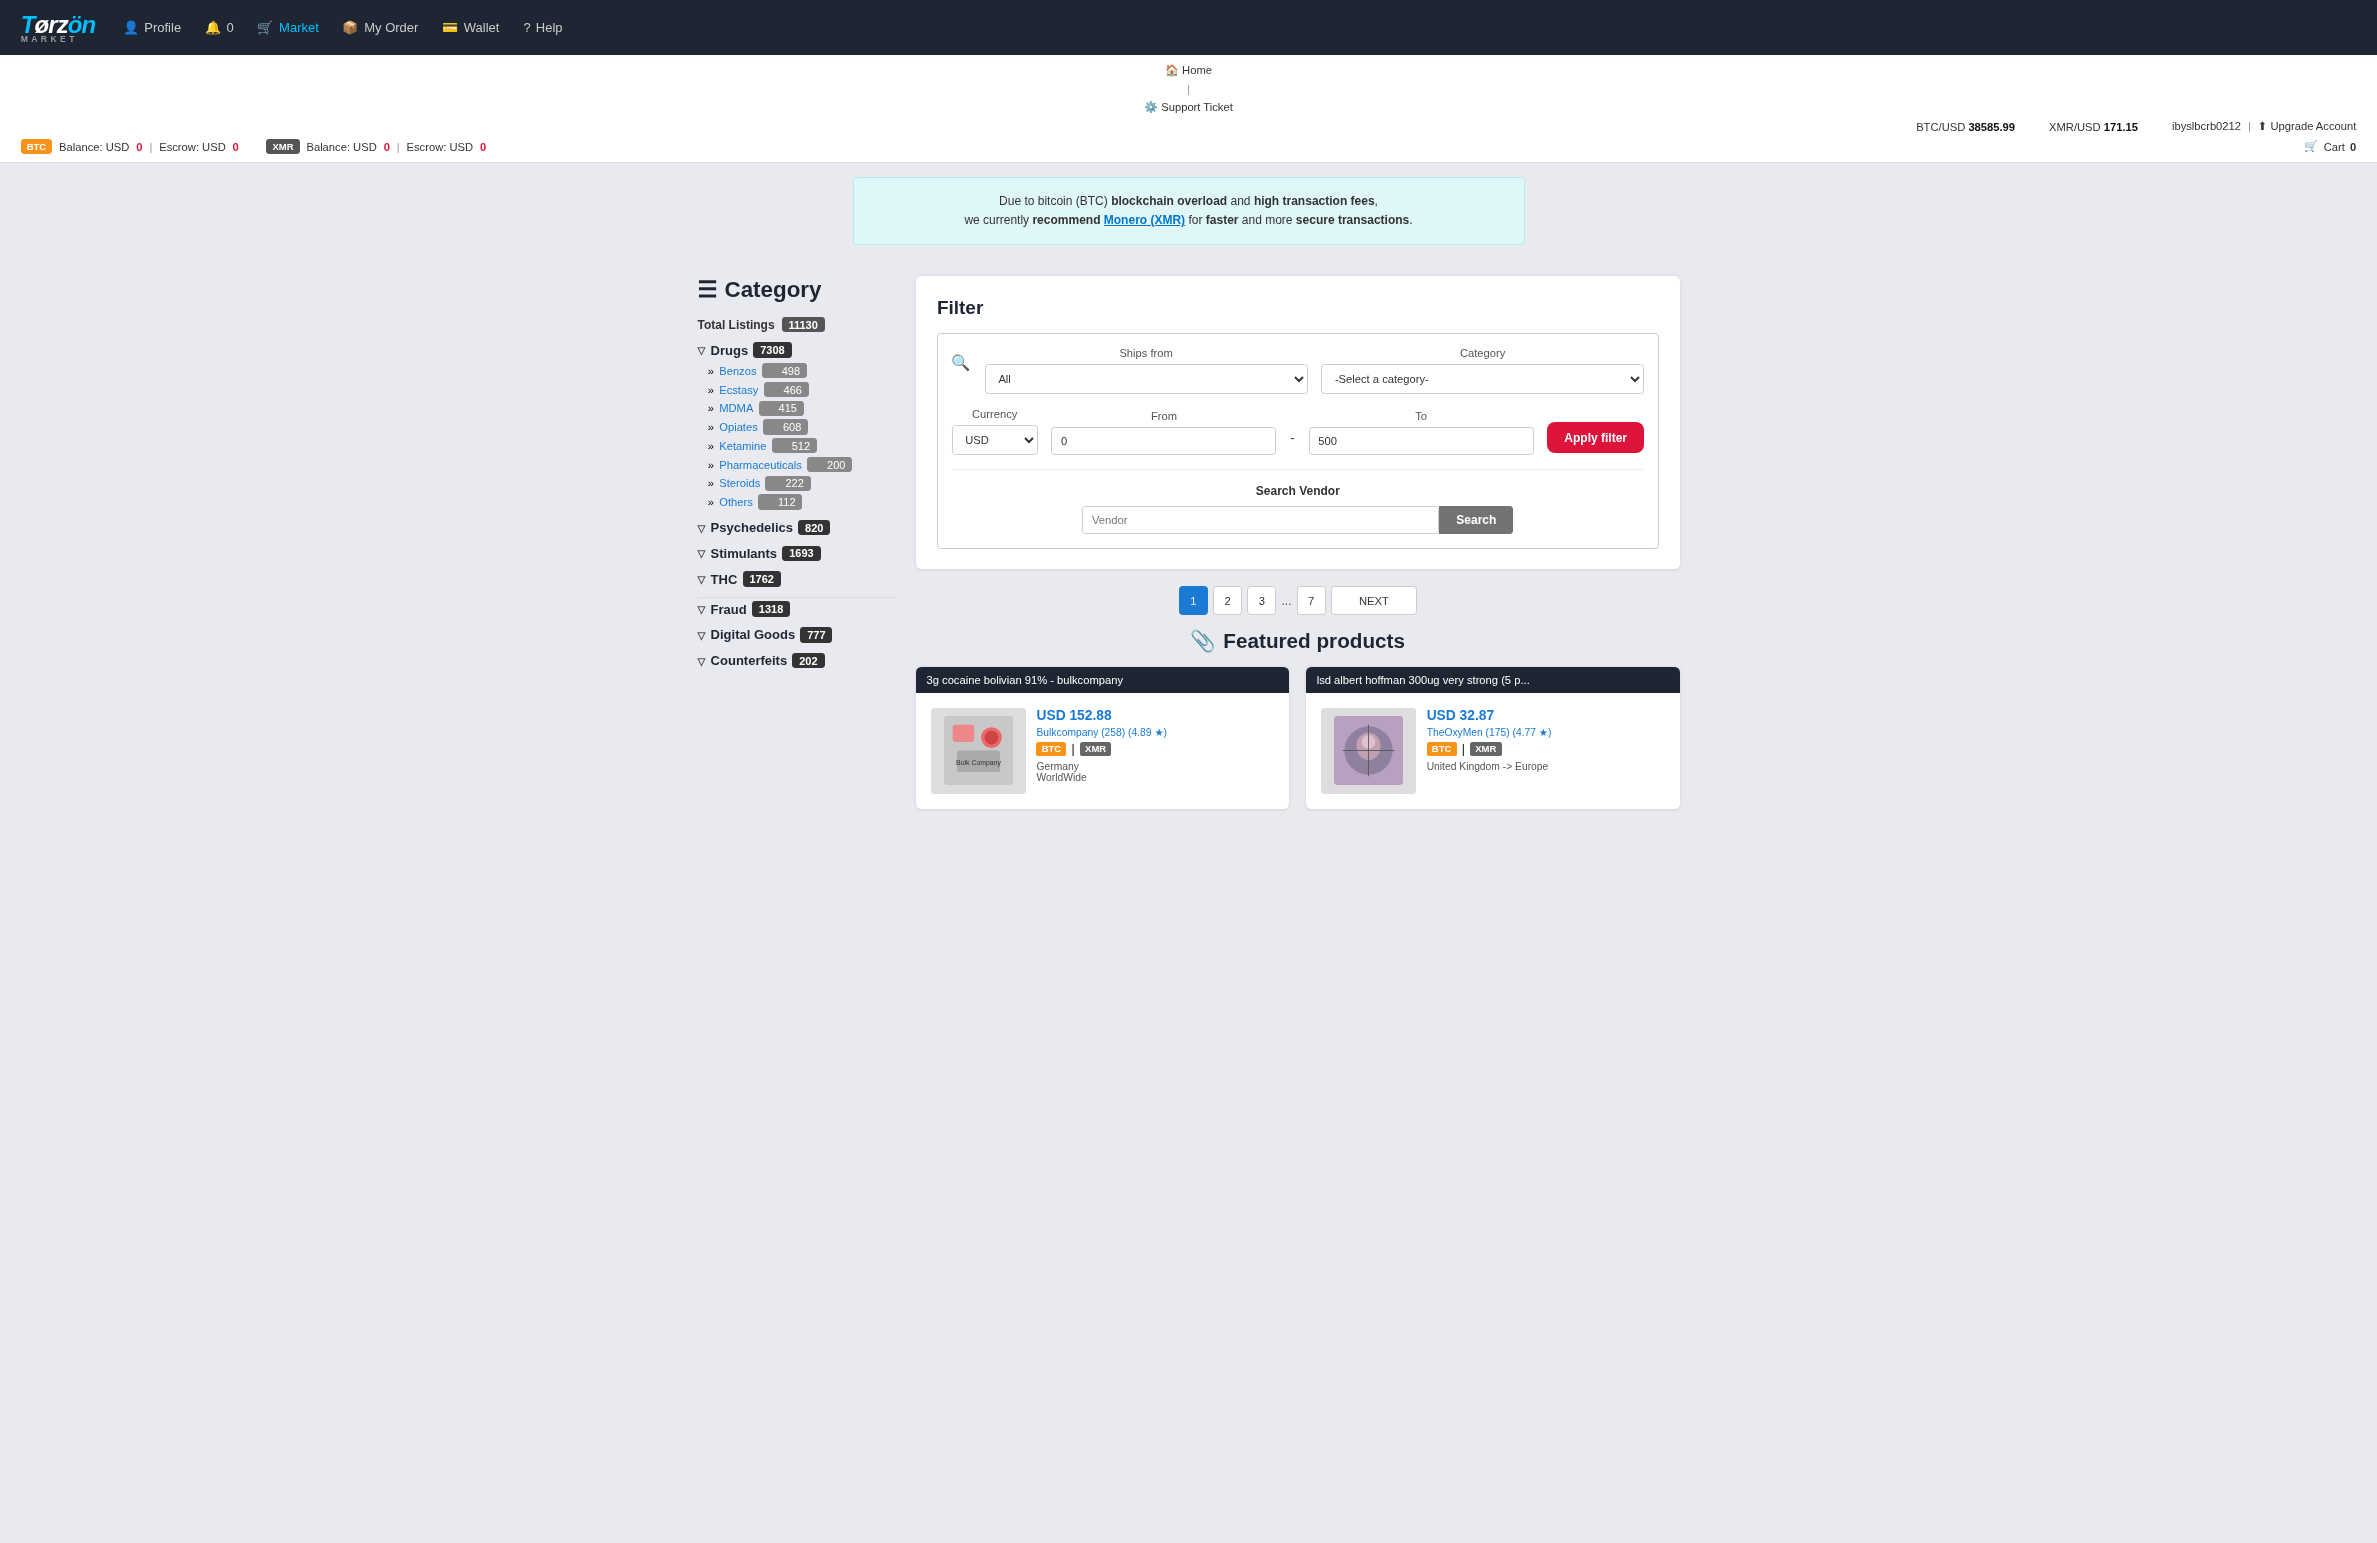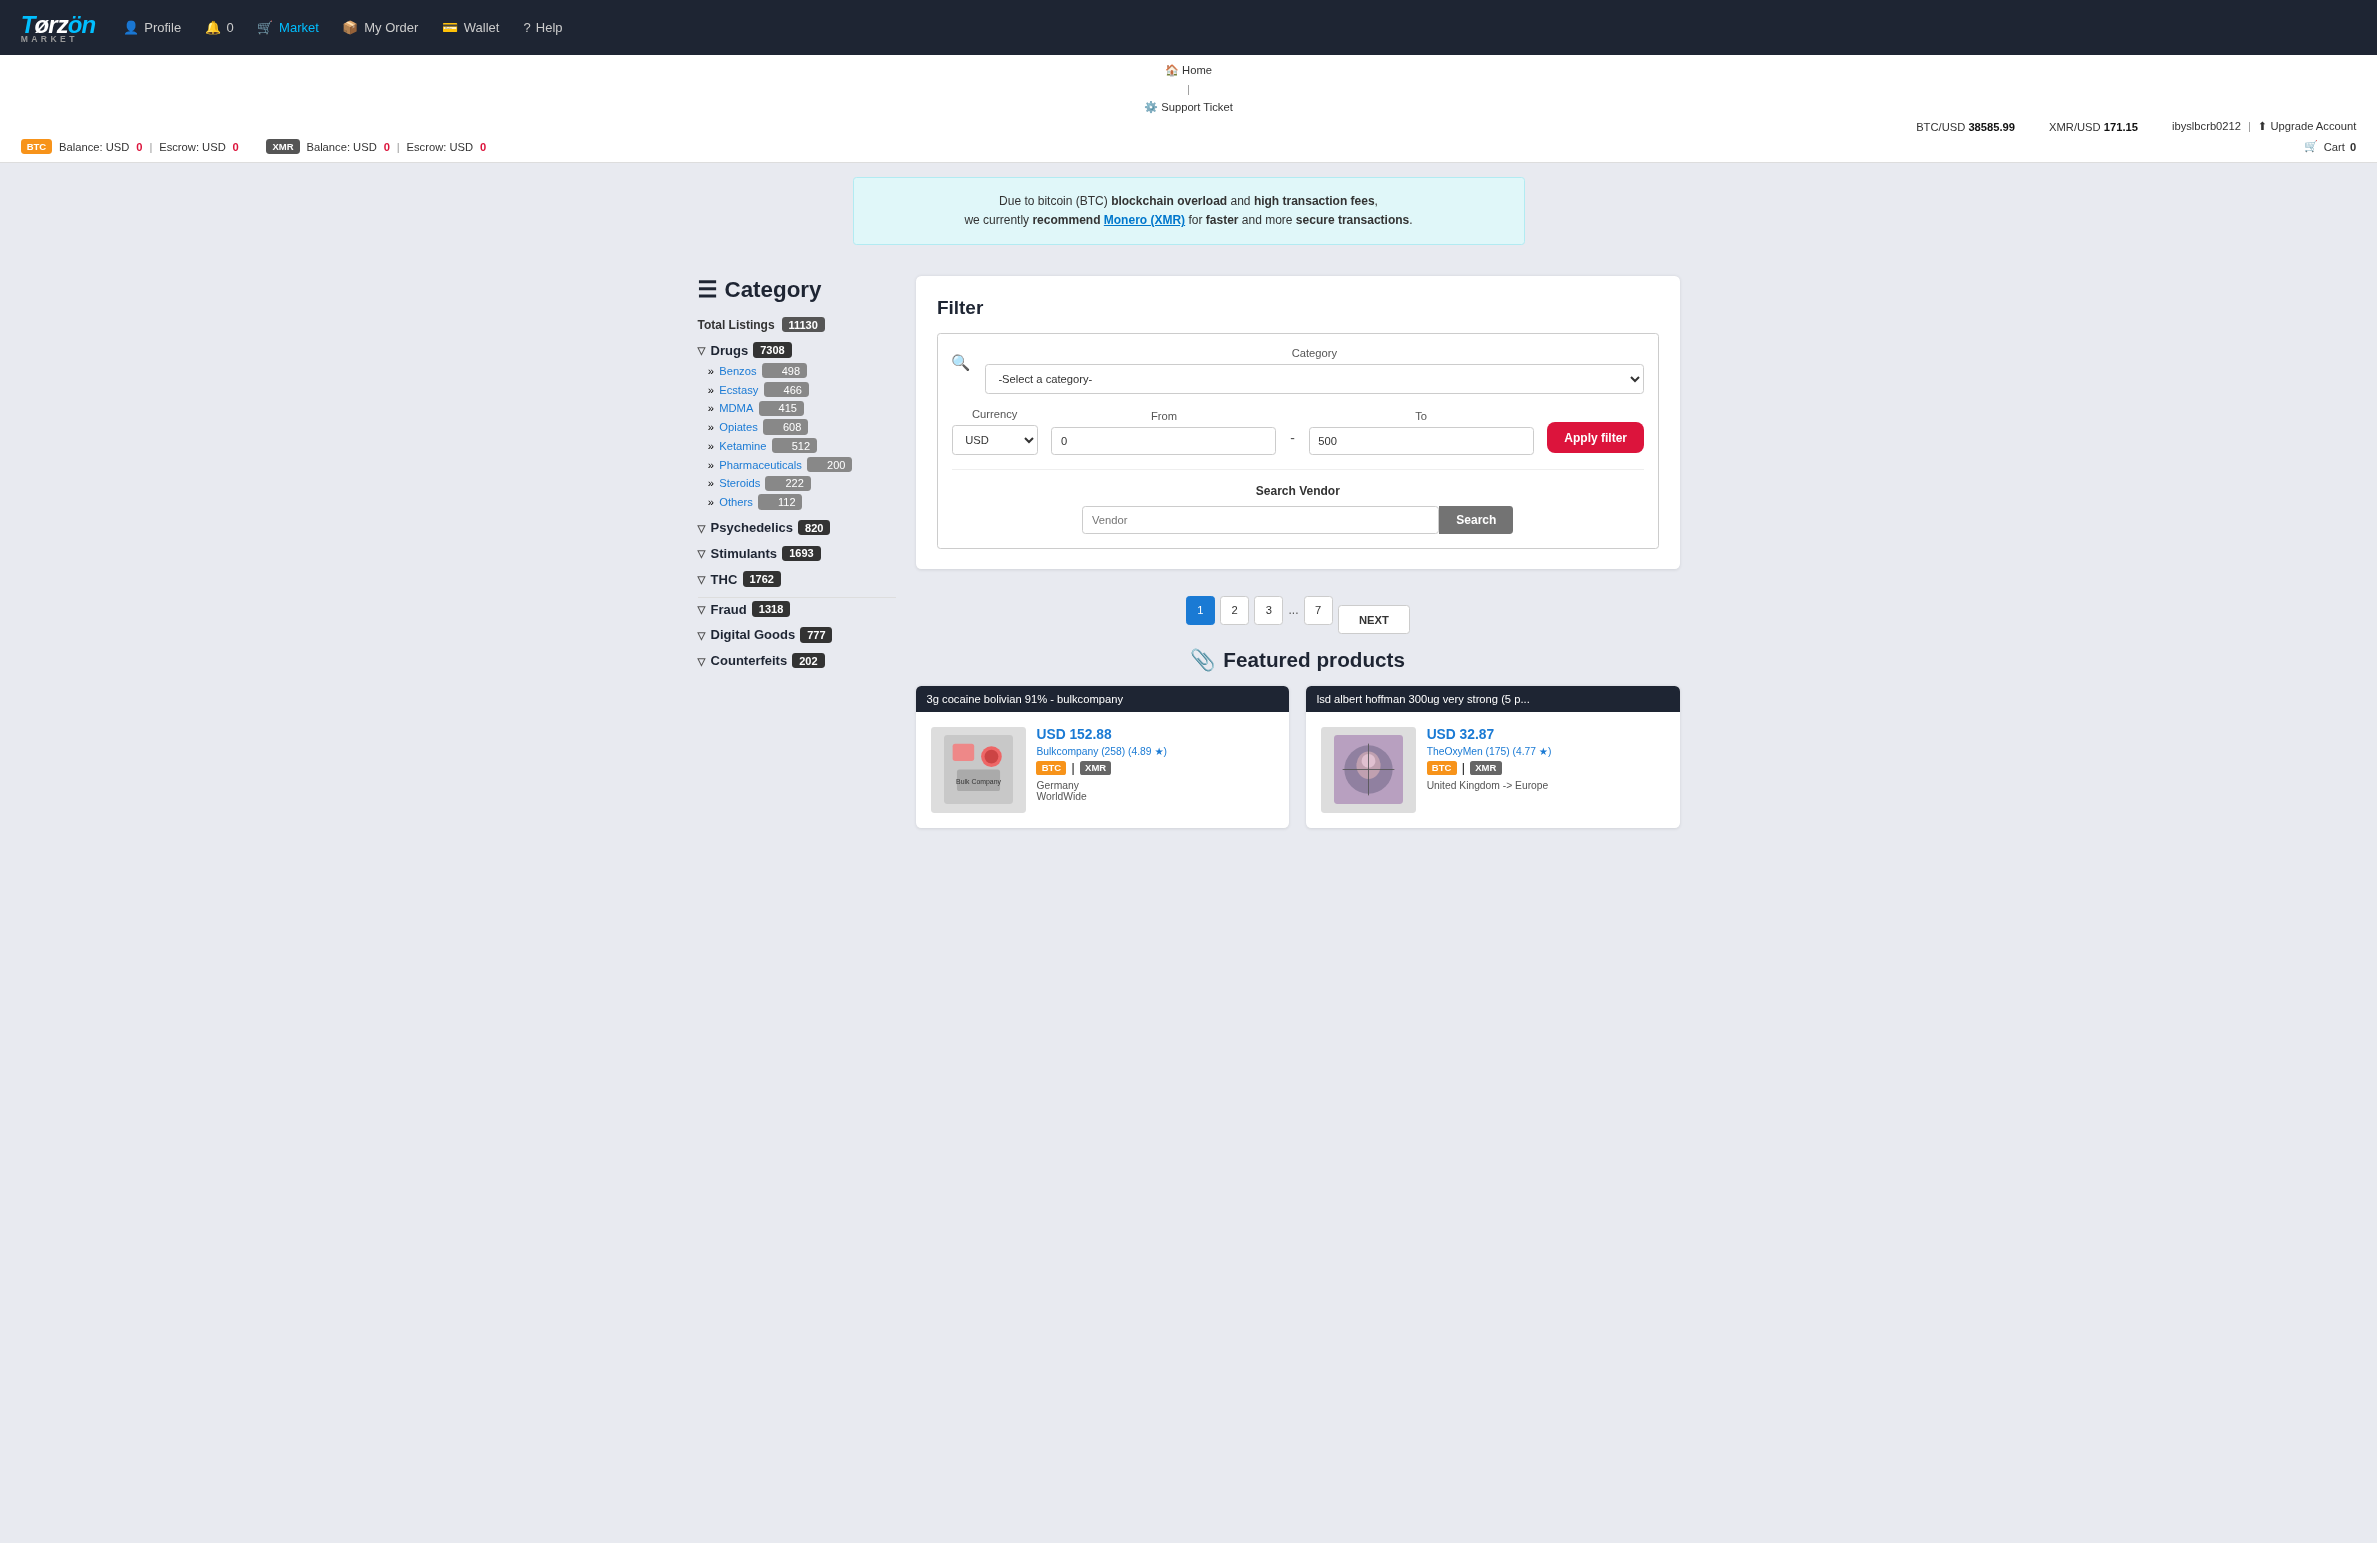--- a/index.html
+++ b/index.html
@@ -298,23 +298,22 @@
       cursor: pointer;
       color: #333;
     }
     .page-btn.active {
       background: #1a7ad4;
       color: #fff;
       border-color: #1a7ad4;
     }
     .page-btn.next-btn {
       width: auto;
-      padding: 0 20px;
-      font-weight: bold;
-      margin-top: 19px;
+      padding: 0 27px;
+      font-weight: normal;
     }
     .page-dots { color: #555; font-size: 12px; }
 
     
     .featured-title {
       text-align: center;
       font-size: 20.7px;
       font-weight: bold;
       color: #1e2533;
       margin-bottom: 13.8px;
@@ -608,20 +607,26 @@
 
   </aside>
 
   <div style="flex:1;">
     <div class="filter-panel">
       <div class="filter-title">Filter</div>
       <div class="filter-box">
 
         <div class="filter-row1">
           <div class="search-icon-wrap">🔍</div>
+          <div class="ships-from-block">
+            <div class="field-label">Ships from</div>
+            <select>
+              <option>All</option>
+            </select>
+          </div>
           <div class="category-block">
             <div class="field-label">Category</div>
             <select>
               <option>-Select a category-</option>
             </select>
           </div>
         </div>
 
         <div class="filter-row2">
           <div class="currency-block">

